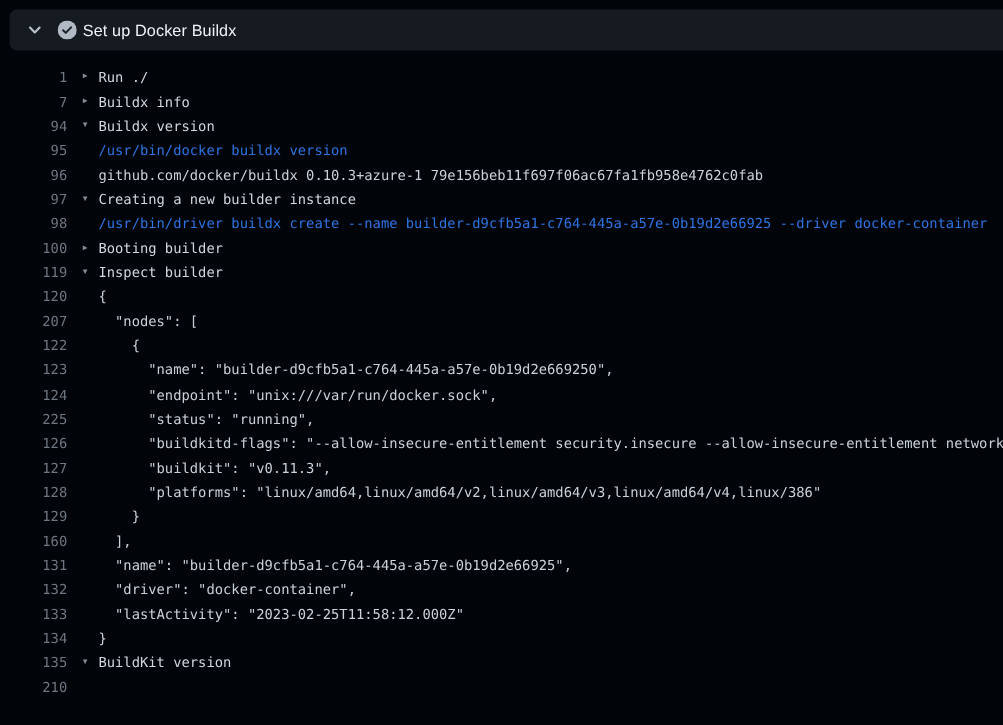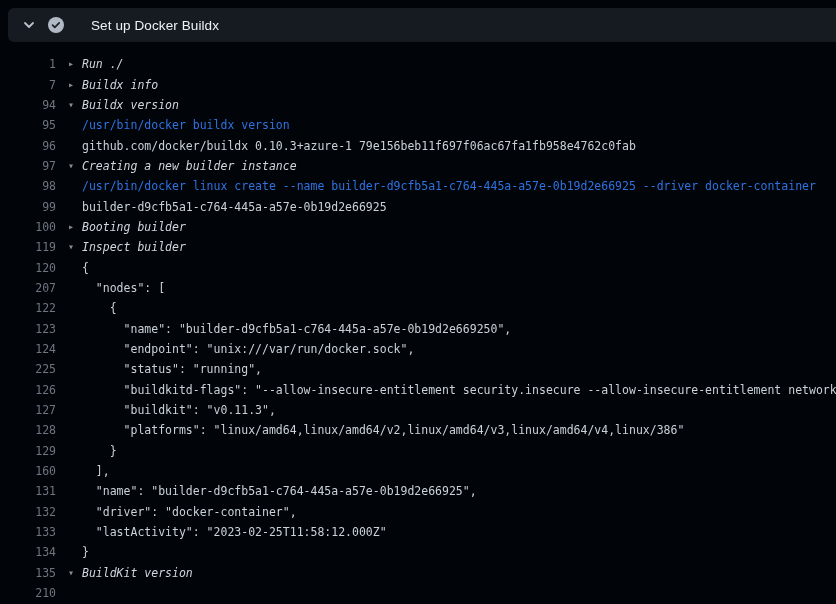--- a/index.html
+++ b/index.html
@@ -11,42 +11,42 @@
   }
   .step-header {
     position:absolute; left:8px; top:8px; width:836px; height:34px;
     background:#161b22; border-radius:6px;
     display:flex; align-items:center; padding:0 10px;
     cursor:pointer;
   }
   .chev { flex:none; width:14px; height:14px; margin:0 0 0 4px; display:flex; align-items:center; justify-content:center; }
   .statusicon { flex:none; width:16px; height:16px; margin-left:12px; }
   .step-title {
-    margin-left:27px; color:#eff3f6; font-size:13.5px; font-weight:500;
+    margin-left:5px; color:#eff3f6; font-size:13.5px; font-weight:500;
     letter-spacing:.1px;
   }
   .log {
     position:absolute; left:0; top:42px; right:0; bottom:0;
     padding-top:12px;
     font-family:"DejaVu Sans Mono","Liberation Mono",monospace;
     font-size:11.5px;
     overflow:hidden;
   }
   .row { display:flex; align-items:center; height:20.35px; white-space:pre; }
   .row.group { cursor:pointer; }
   .num {
     flex:none; width:56px; text-align:right; color:#6e7681;
     -webkit-user-select:none; user-select:none; cursor:pointer;
   }
   .arrow {
     flex:none; width:14px; margin-left:12px; color:#848d97;
     font-size:10px; line-height:1; text-align:left;
   }
   .txt { color:#c9d1d9; overflow:hidden; }
-  .row.group .txt { color:#d0d7de;font-style:italic; }
+  .row.group .txt { color:#d0d7de; }
   .row.command .txt { color:#2e73e0; }
 </style>
 </head>
 <body>
 
 <div class="step-header">
   <span class="chev">
     <svg width="14" height="14" viewBox="0 0 14 14" fill="none">
       <path d="M3 5l4 4 4-4" stroke="#b9c1ca" stroke-width="1.8" stroke-linecap="round" stroke-linejoin="round"></path>
     </svg>
@@ -61,22 +61,21 @@
 </div>
 
 <div class="log">
   <div>
       <div class="row group"><span class="num">1</span><span class="arrow">▸</span><span class="txt">Run ./</span></div>
       <div class="row group"><span class="num">7</span><span class="arrow">▸</span><span class="txt">Buildx info</span></div>
       <div class="row group"><span class="num">94</span><span class="arrow">▾</span><span class="txt">Buildx version</span></div>
       <div class="row command"><span class="num">95</span><span class="arrow"></span><span class="txt">/usr/bin/docker buildx version</span></div>
       <div class="row output"><span class="num">96</span><span class="arrow"></span><span class="txt">github.com/docker/buildx 0.10.3+azure-1 79e156beb11f697f06ac67fa1fb958e4762c0fab</span></div>
       <div class="row group"><span class="num">97</span><span class="arrow">▾</span><span class="txt">Creating a new builder instance</span></div>
-      <div class="row command"><span class="num">98</span><span class="arrow"></span><span class="txt">/usr/bin/docker linux create --name builder-d9cfb5a1-c764-445a-a57e-0b19d2e66925 --driver docker-container</span></div>
-      <div class="row output"><span class="num">99</span><span class="arrow"></span><span class="txt">builder-d9cfb5a1-c764-445a-a57e-0b19d2e66925</span></div>
+      <div class="row command"><span class="num">98</span><span class="arrow"></span><span class="txt">/usr/bin/driver buildx create --name builder-d9cfb5a1-c764-445a-a57e-0b19d2e66925 --driver docker-container</span></div>
       <div class="row group"><span class="num">100</span><span class="arrow">▸</span><span class="txt">Booting builder</span></div>
       <div class="row group"><span class="num">119</span><span class="arrow">▾</span><span class="txt">Inspect builder</span></div>
       <div class="row output"><span class="num">120</span><span class="arrow"></span><span class="txt">{</span></div>
       <div class="row output"><span class="num">207</span><span class="arrow"></span><span class="txt">  "nodes": [</span></div>
       <div class="row output"><span class="num">122</span><span class="arrow"></span><span class="txt">    {</span></div>
       <div class="row output"><span class="num">123</span><span class="arrow"></span><span class="txt">      "name": "builder-d9cfb5a1-c764-445a-a57e-0b19d2e669250",</span></div>
       <div class="row output"><span class="num">124</span><span class="arrow"></span><span class="txt">      "endpoint": "unix:///var/run/docker.sock",</span></div>
       <div class="row output"><span class="num">225</span><span class="arrow"></span><span class="txt">      "status": "running",</span></div>
       <div class="row output"><span class="num">126</span><span class="arrow"></span><span class="txt">      "buildkitd-flags": "--allow-insecure-entitlement security.insecure --allow-insecure-entitlement network</span></div>
       <div class="row output"><span class="num">127</span><span class="arrow"></span><span class="txt">      "buildkit": "v0.11.3",</span></div>

